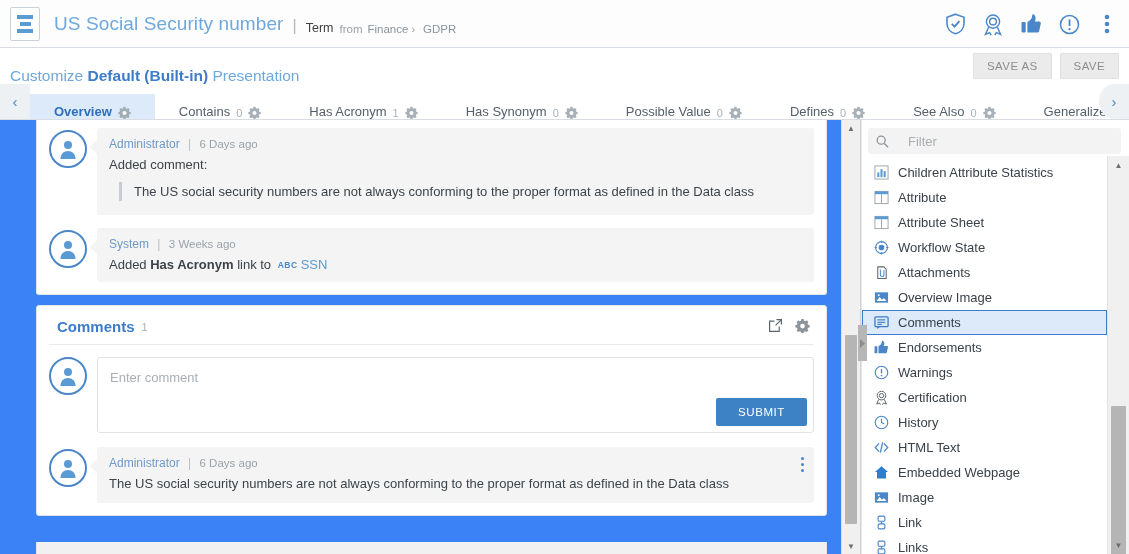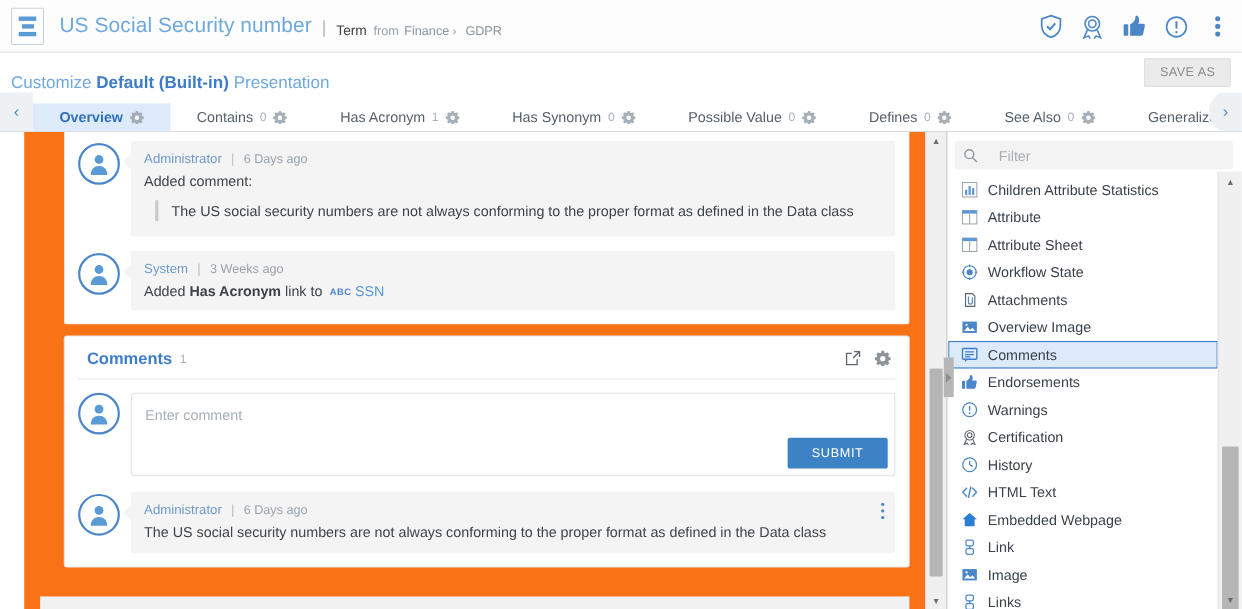--- a/index.html
+++ b/index.html
@@ -55,21 +55,21 @@
   
   .customize-bar {
     height: 36px; width: 100%;
     background: #fff;
     display: flex; align-items: center;
     padding: 0 10px 0 10px;
     position: relative;
   }
   .customize-text { font-size: 15.5px; color:#6fa8dc;margin-top:20px; }
   .customize-text b { color:#3d7cc9; font-weight: 700; }
-  .cbar-buttons { position:absolute; right: 10px; top: 5px; display:flex; gap: 8px; flex-direction: column; }
+  .cbar-buttons { position:absolute; right: 10px; top: 5px; display:flex; gap: 8px; }
   .cbtn {
     background:#ebebeb; border:1px solid #e0e0e0; color:#8d8d8d;
     font-size: 11.5px; letter-spacing: .4px;
     padding: 6px 13px; cursor: pointer; border-radius: 1px;
   }
 
   
   .tabbar {
     height: 36px; width: 100%;
     background: #fff;
@@ -81,41 +81,41 @@
     width: 30px; flex:0 0 30px;
     display:flex; align-items:center; justify-content:center;
     color:#4a86c8; font-size: 15px; cursor:pointer;
     background:#eef1f4;
   }
   .tab-arrow.right { position:absolute; right:0; top:0; bottom:0; background:#eef1f4; border-radius:50% 0 0 50%; }
   .tabs {
     display:flex; align-items:stretch; flex: 1 1 auto; overflow:hidden;
   }
   .tab {
-    display:flex; align-items:center; gap:6px;
+    display:flex; align-items:flex-end; gap:6px;
     padding: 0 24px; cursor: pointer; white-space: nowrap;
     font-size: 13px; color:#55606b;margin-top:10px;
   }
   .tab.active { background:#dceafa; color:#2f6fba; font-weight: 700; }
   .tab .tcount { font-size: 11px; color:#a9b1b9; font-weight: 400; }
   .gear {
     width: 13px; height: 13px; flex:0 0 13px; opacity:.85;
   }
   .gear svg { display:block; }
 
   
   .content {
     position: absolute; left:0; top:120px; right:0; bottom:0;
     background:#fff;
   }
 
   
   .main-pane {
     position:absolute; left:0; top:0; right:288px; bottom:0;
-    background:#f97316; overflow:hidden;margin-left:22px;
+    background:#3b82f6; overflow:hidden;
   }
   .card {
     margin: 0 14px 0 36px;
     background:#fff;
     border:1px solid #e3e6e9;
     border-top:none;
     border-radius: 0 0 3px 3px;
     padding: 0 12px 12px 12px;
     position: relative;
   }
@@ -686,37 +686,37 @@
         <div class="witem">
           <span class="wicon">
             <svg width="15" height="15" viewBox="0 0 16 16" fill="#2f7dd1">
               <path d="M8 1.4 L15 7.4 H12.8 V14.4 H3.2 V7.4 H1 Z"></path>
             </svg>
           </span>
           <span>Embedded Webpage</span>
         </div>
         <div class="witem">
           <span class="wicon">
+            <svg width="15" height="15" viewBox="0 0 16 16">
+              <rect x="1" y="2.5" width="14" height="11" fill="#4a86c8"></rect>
+              <path d="M2.6 11.6 L6 7.4 L8.6 10.4 L10.6 8.4 L13.4 11.6 Z" fill="#fff"></path>
+              <circle cx="5" cy="5.6" r="1.1" fill="#fff"></circle>
+            </svg>
+          </span>
+          <span>Image</span>
+        </div>
+        <div class="witem">
+          <span class="wicon">
             <svg width="15" height="15" viewBox="0 0 16 16" fill="none" stroke="#4a86c8" stroke-width="1.2">
               <rect x="4.4" y="1.2" width="7.2" height="5.4" rx="1.4"></rect>
               <rect x="4.4" y="9.4" width="7.2" height="5.4" rx="1.4"></rect>
               <path d="M8 6.6 V9.4" stroke-width="1.4"></path>
             </svg>
           </span>
           <span>Link</span>
-        </div>
-        <div class="witem">
-          <span class="wicon">
-            <svg width="15" height="15" viewBox="0 0 16 16">
-              <rect x="1" y="2.5" width="14" height="11" fill="#4a86c8"></rect>
-              <path d="M2.6 11.6 L6 7.4 L8.6 10.4 L10.6 8.4 L13.4 11.6 Z" fill="#fff"></path>
-              <circle cx="5" cy="5.6" r="1.1" fill="#fff"></circle>
-            </svg>
-          </span>
-          <span>Image</span>
         </div>
         <div class="witem">
           <span class="wicon">
             <svg width="15" height="15" viewBox="0 0 16 16" fill="none" stroke="#4a86c8" stroke-width="1.2">
               <rect x="4.4" y="1.2" width="7.2" height="5.4" rx="1.4"></rect>
               <rect x="4.4" y="9.4" width="7.2" height="5.4" rx="1.4"></rect>
               <path d="M8 6.6 V9.4" stroke-width="1.4"></path>
             </svg>
           </span>
           <span>Links</span>

